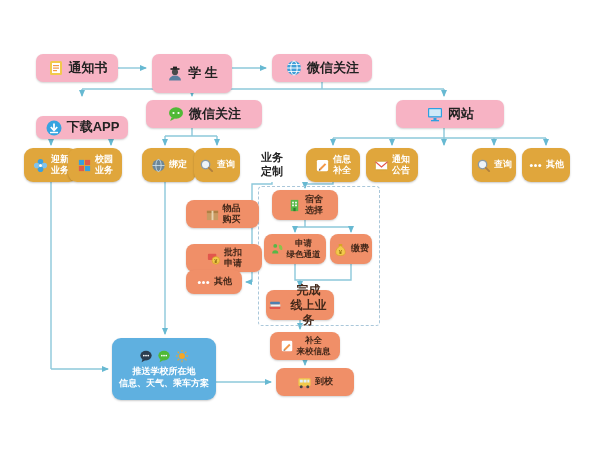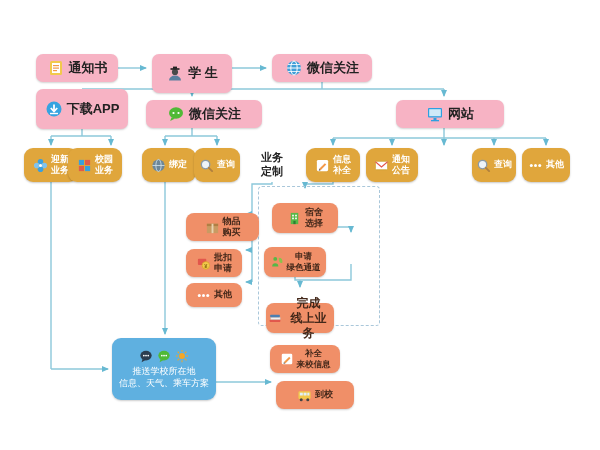--- a/index.html
+++ b/index.html
@@ -2,22 +2,22 @@
 <html><head>
 <meta charset="utf-8">
 <style>
   html,body{margin:0;padding:0;background:#fff;}
   body{font-family:"Liberation Sans","DejaVu Sans",sans-serif;}
   .canvas{position:relative;width:600px;height:450px;background:#ffffff;overflow:hidden;}
   svg.wires{position:absolute;left:0;top:0;}
   .node{position:absolute;display:flex;align-items:center;justify-content:center;gap:4px;border-radius:7px;box-sizing:border-box;padding:3px 2px;}
   .pink{background:#f7b3c4;color:#222;font-weight:bold;font-size:13px;box-shadow:0 1px 2px rgba(0,0,0,.18);}
   .gold{background:#e0a63c;color:#fff;font-weight:bold;font-size:9px;border-radius:9px;box-shadow:0 1px 2px rgba(0,0,0,.22);gap:3px;}
-  .orange{background:#f08f68;color:#43281a;font-weight:bold;font-size:9px;border-radius:8px;box-shadow:0 1px 2px rgba(0,0,0,.18);gap:3px;margin-top:13px;}
-  .blue{background:#5fb0e0;color:#fff;font-weight:normal;font-size:9px;border-radius:9px;flex-direction:column;gap:3px;box-shadow:0 1px 2px rgba(0,0,0,.2);padding:6px 3px;}
+  .orange{background:#f08f68;color:#43281a;font-weight:bold;font-size:9px;border-radius:8px;box-shadow:0 1px 2px rgba(0,0,0,.18);gap:3px;}
+  .blue{background:#5fb0e0;color:#fff;font-weight:bold;font-size:9px;border-radius:9px;flex-direction:column;gap:3px;box-shadow:0 1px 2px rgba(0,0,0,.2);padding:6px 3px;}
   .plain{color:#222;font-weight:bold;font-size:11px;}
   .lbl{white-space:pre-line;text-align:center;line-height:1.25;}
   .ic{display:flex;align-items:center;justify-content:center;flex:0 0 auto;}
   .icon-row{display:flex;gap:4px;align-items:center;}
   .dashed-region{position:absolute;border:1.6px dashed #a9c7da;border-radius:4px;box-sizing:border-box;}
 </style>
 </head>
 <body>
 
 <div class="canvas">
@@ -105,21 +105,21 @@
           <circle cx="9" cy="9" r="7" fill="#3f9fd8"></circle>
           <ellipse cx="9" cy="9" rx="3.2" ry="7" fill="none" stroke="#fff" stroke-width="1"></ellipse>
           <line x1="2" y1="9" x2="16" y2="9" stroke="#fff" stroke-width="1"></line>
           <line x1="3" y1="5.5" x2="15" y2="5.5" stroke="#fff" stroke-width="0.8"></line>
           <line x1="3" y1="12.5" x2="15" y2="12.5" stroke="#fff" stroke-width="0.8"></line>
         </svg>
       </span>
     <span class="lbl">微信关注</span>
   </div>
 
-  <div class="node pink" style="left:36px;top:89px;width:92px;height:40px">
+  <div class="node pink" style="left:36px;top:116px;width:92px;height:23px">
     <span class="ic">
         <svg width="18" height="18" viewBox="0 0 18 18">
           <circle cx="9" cy="9" r="7.5" fill="#36a3e0"></circle>
           <path d="M9,4.5 L9,10" stroke="#fff" stroke-width="1.8"></path>
           <path d="M5.8,8 L9,11.5 L12.2,8" fill="none" stroke="#fff" stroke-width="1.8"></path>
           <rect x="5" y="12.8" width="8" height="1.4" fill="#fff"></rect>
         </svg>
       </span>
     <span class="lbl">下载APP</span>
   </div>
@@ -251,21 +251,21 @@
         <svg width="15" height="15" viewBox="0 0 16 16">
           <rect x="2" y="4" width="12" height="10" fill="#c99a62"></rect>
           <rect x="2" y="4" width="12" height="2.5" fill="#b07f44"></rect>
           <rect x="7" y="4" width="2" height="10" fill="#e8d3b0"></rect>
         </svg>
       </span>
     <span class="lbl">物品
 购买</span>
   </div>
 
-  <div class="node orange" style="left:186px;top:236px;width:56px;height:28px">
+  <div class="node orange" style="left:186px;top:244px;width:76px;height:28px">
     <span class="ic">
         <svg width="15" height="15" viewBox="0 0 16 16">
           <rect x="2" y="3" width="9" height="6.5" rx="1" fill="#e2574c"></rect>
           <circle cx="10.5" cy="10" r="4" fill="#f2c94c" stroke="#d8a525" stroke-width="0.8"></circle>
           <text x="10.5" y="12.3" font-size="6" text-anchor="middle" fill="#8a6a10">¥</text>
         </svg>
       </span>
     <span class="lbl">批扣
 申请</span>
   </div>
@@ -301,20 +301,30 @@
         <svg width="14" height="14" viewBox="0 0 16 16">
           <circle cx="6" cy="4.5" r="2.2" fill="#57b847"></circle>
           <path d="M2.5,13 a3.5,3.5 0 0 1 7,0 z" fill="#57b847"></path>
           <path d="M10,3 q5,0 4,6 q-4,1 -4,-6" fill="#8bc34a"></path>
         </svg>
       </span>
     <span class="lbl">申请
 绿色通道</span>
   </div>
 
+  <div class="node orange" style="left:330px;top:234px;width:42px;height:30px">
+    <span class="ic">
+        <svg width="15" height="15" viewBox="0 0 16 16">
+          <path d="M8,4 C4,6 3,9 3,11 a5,3.5 0 0 0 10,0 c0,-2 -1,-5 -5,-7 z" fill="#f2c94c" stroke="#d8a525" stroke-width="0.7"></path>
+          <rect x="6" y="2" width="4" height="2.2" rx="0.8" fill="#d8a525"></rect>
+          <text x="8" y="12.5" font-size="6.5" text-anchor="middle" fill="#9a7410">¥</text>
+        </svg>
+      </span>
+    <span class="lbl">缴费</span>
+  </div>
 
   <div class="node orange" style="left:266px;top:290px;width:68px;height:30px;font-size:12px">
     <span class="ic">
         <svg width="14" height="14" viewBox="0 0 16 16">
           <rect x="2" y="10" width="12" height="2.6" rx="0.6" fill="#e2574c"></rect>
           <rect x="3" y="7.2" width="11" height="2.6" rx="0.6" fill="#f2f2f2" stroke="#bbb" stroke-width="0.5"></rect>
           <rect x="2.5" y="4.4" width="11" height="2.6" rx="0.6" fill="#4d7fb0"></rect>
         </svg>
       </span>
     <span class="lbl">完成

